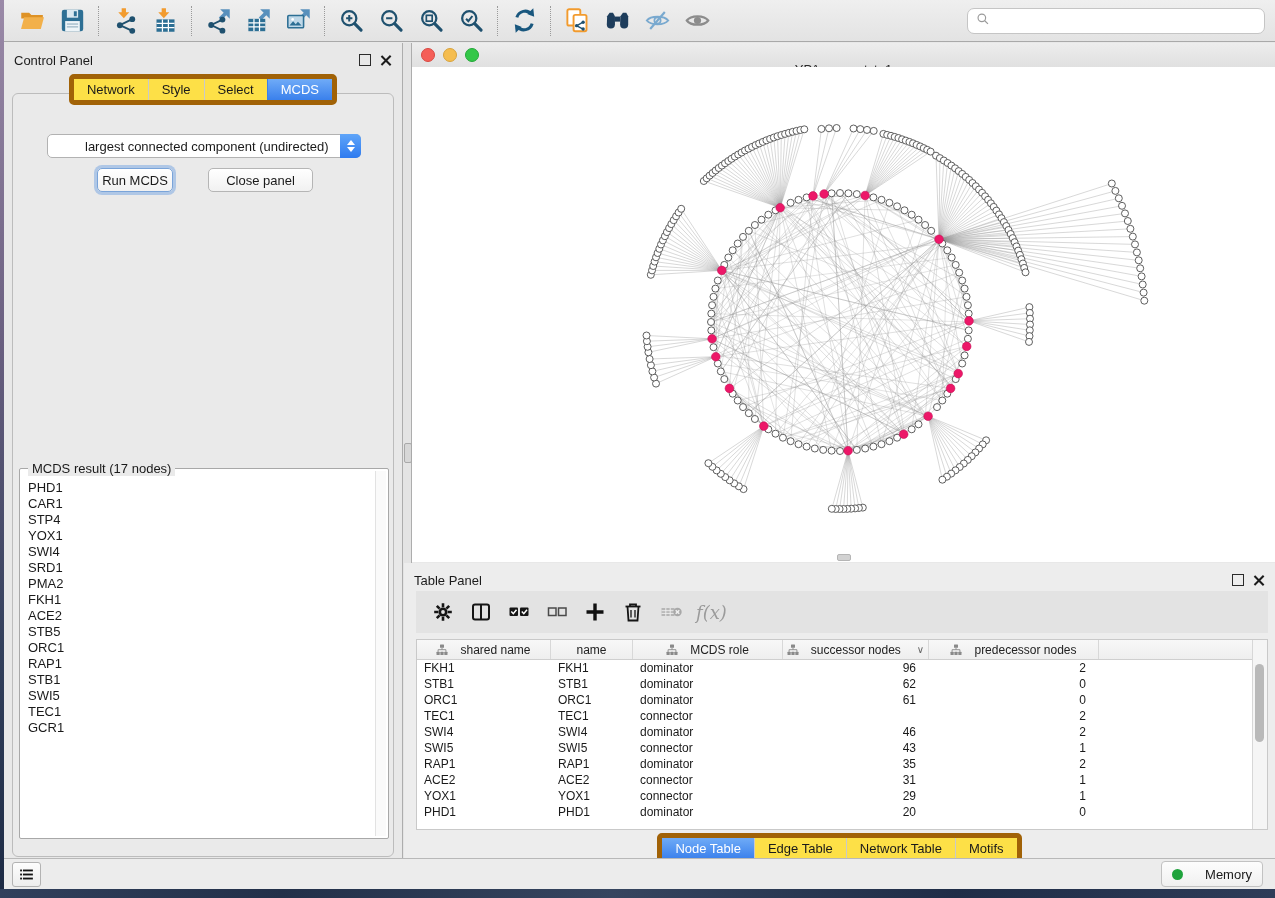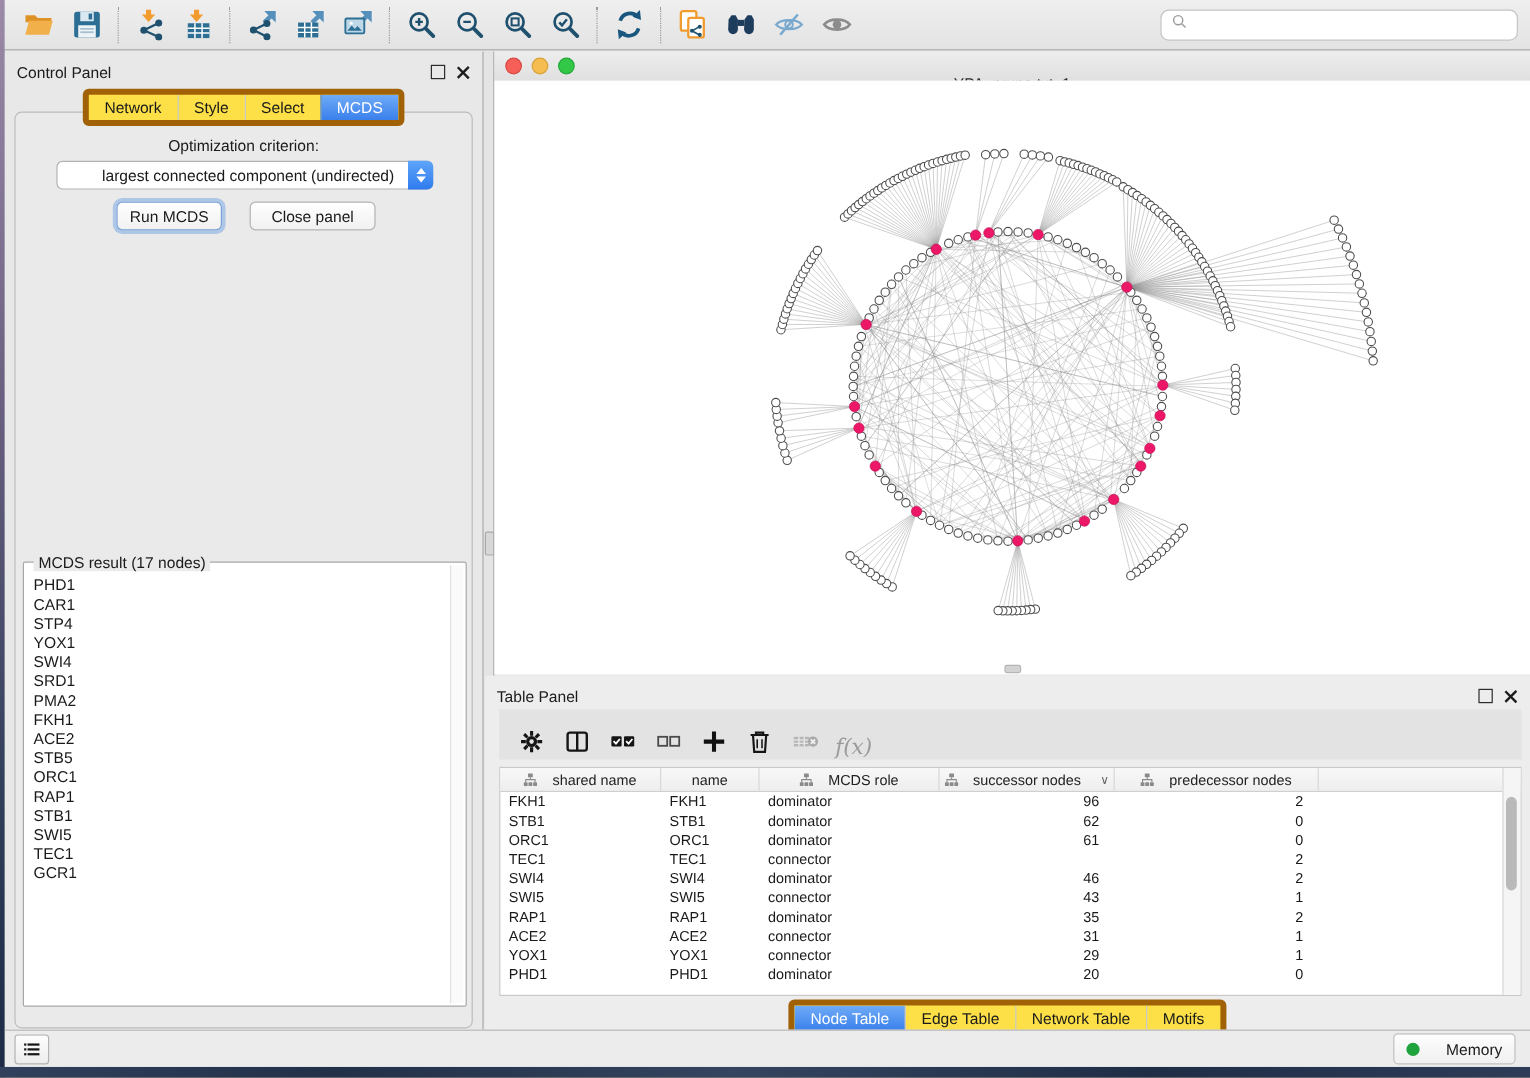--- a/index.html
+++ b/index.html
@@ -41,21 +41,21 @@
   #opt-label{position:absolute;left:0;top:20px;width:100%;text-align:center;font-size:13px;}
   #criterion-select{position:absolute;left:34px;top:40px;width:314px;height:24px;box-sizing:border-box;
     background:#fff;border:1px solid #b2b2b2;border-radius:5px;display:flex;align-items:center;padding-left:28px;}
   #criterion-select .sel-text{flex:1;font-size:13px;padding-left:9px;white-space:nowrap;overflow:hidden;}
   .stepper{width:21px;height:24px;margin:-1px -1px -1px 0;border-radius:0 5px 5px 0;
     background:linear-gradient(#5fa5f9,#2f7bef);display:flex;flex-direction:column;align-items:center;justify-content:center;gap:2px;}
   .tri-up{width:0;height:0;border-left:4px solid transparent;border-right:4px solid transparent;border-bottom:5px solid #fff;}
   .tri-down{width:0;height:0;border-left:4px solid transparent;border-right:4px solid transparent;border-top:5px solid #fff;}
   .btn{position:absolute;height:24px;box-sizing:border-box;background:linear-gradient(#ffffff,#f1f1f1);
     border:1px solid #b5b5b5;border-radius:5px;font-size:13px;display:flex;align-items:center;justify-content:center;}
-  #run-mcds{left:84px;top:74px;width:88px;border-color:#7aa4d9;box-shadow:0 0 0 3px rgba(125,170,225,.55);}
+  #run-mcds{left:84px;top:74px;width:76px;border-color:#7aa4d9;box-shadow:0 0 0 3px rgba(125,170,225,.55);}
   #close-panel{left:195px;top:74px;width:105px;}
   #result-box{position:absolute;left:6px;top:374px;width:370px;height:371px;box-sizing:border-box;
     background:#fff;border:1px solid #a8a8a8;border-radius:2px;}
   #result-legend{position:absolute;left:8px;top:-8px;background:#EAEAEA;padding:0 4px;font-size:13px;}
   #result-list{position:absolute;left:1px;top:9px;right:13px;bottom:1px;overflow:hidden;padding:2px 0 0 7px;}
   #result-list .list-item{font-size:13px;line-height:16px;}
   #result-scroll{position:absolute;top:2px;right:2px;bottom:2px;width:10px;background:#FAFAFA;border-left:1px solid #e2e2e2;}
   
   #v-splitter{position:absolute;left:402px;top:43px;width:10px;height:815px;box-sizing:border-box;
     background:#E4E4E4;border-left:1px solid #adadad;border-right:1px solid #adadad;}
@@ -69,21 +69,21 @@
   .light.red{background:#f55f58;border:0.5px solid #d94942;}
   .light.yellow{background:#f5bd4f;border:0.5px solid #d8a33c;}
   .light.green{background:#33c748;border:0.5px solid #24a839;}
   #net-title{position:absolute;left:0;width:100%;text-align:center;font-size:13px;color:#2a2a2a;margin-top:28px;}
   #net-canvas{position:absolute;left:0;top:24px;width:863px;height:495px;background:#fff;overflow:hidden;}
   #h-grip{position:absolute;left:50%;bottom:1px;transform:translateX(-50%);width:12px;height:5px;
     background:#d2d2d2;border:1px solid #b5b5b5;border-radius:2px;}
   
   #table-panel{position:absolute;left:404px;top:563px;width:871px;height:295px;background:#EDEDED;}
   #tp-toolbar{position:absolute;left:12px;top:28px;right:7px;height:42px;background:#E3E3E3;
-    display:flex;align-items:flex-end;gap:4px;padding-left:10px;}
+    display:flex;align-items:center;gap:4px;padding-left:10px;}
   .tp-icon{width:34px;height:30px;display:flex;align-items:center;justify-content:center;}
   .tp-icon svg{width:24px;height:24px;}
   .fx-label{font-family:"DejaVu Serif",serif;font-style:italic;color:#9b9b9b;font-size:18px;margin-left:4px;}
   #table-wrap{position:absolute;left:12px;top:76px;right:7px;height:191px;box-sizing:border-box;
     background:#fff;border:1px solid #c9c9c9;}
   #table-header{display:flex;height:19px;background:linear-gradient(#f8f8f8,#eeeeee);border-bottom:1px solid #cfcfcf;}
   .th{display:flex;align-items:center;justify-content:center;gap:12px;font-size:12px;color:#222;
     border-right:1px solid #d8d8d8;box-sizing:border-box;overflow:hidden;white-space:nowrap;}
   .th .sort-chevron{font-size:10px;color:#666;margin-left:4px;}
   #table-body{position:relative;}
@@ -271,21 +271,20 @@
     </div>
     <div id="cp-tabs-row">
         <div class="seg" id="cp-tabs">
           <div class="segment">Network</div>
           <div class="segment">Style</div>
           <div class="segment">Select</div>
           <div class="segment active">MCDS</div>
         </div>
       </div>
     <div id="cp-content">
-      <div id="opt-label">Optimization criterion:</div>
       <div id="criterion-select">
         <span class="sel-text">largest connected component (undirected)</span>
         <span class="stepper">
             <span class="tri-up"></span>
             <span class="tri-down"></span>
           </span>
       </div>
       <div class="btn" id="run-mcds">Run MCDS</div>
       <div class="btn" id="close-panel">Close panel</div>
       <div id="result-box">

